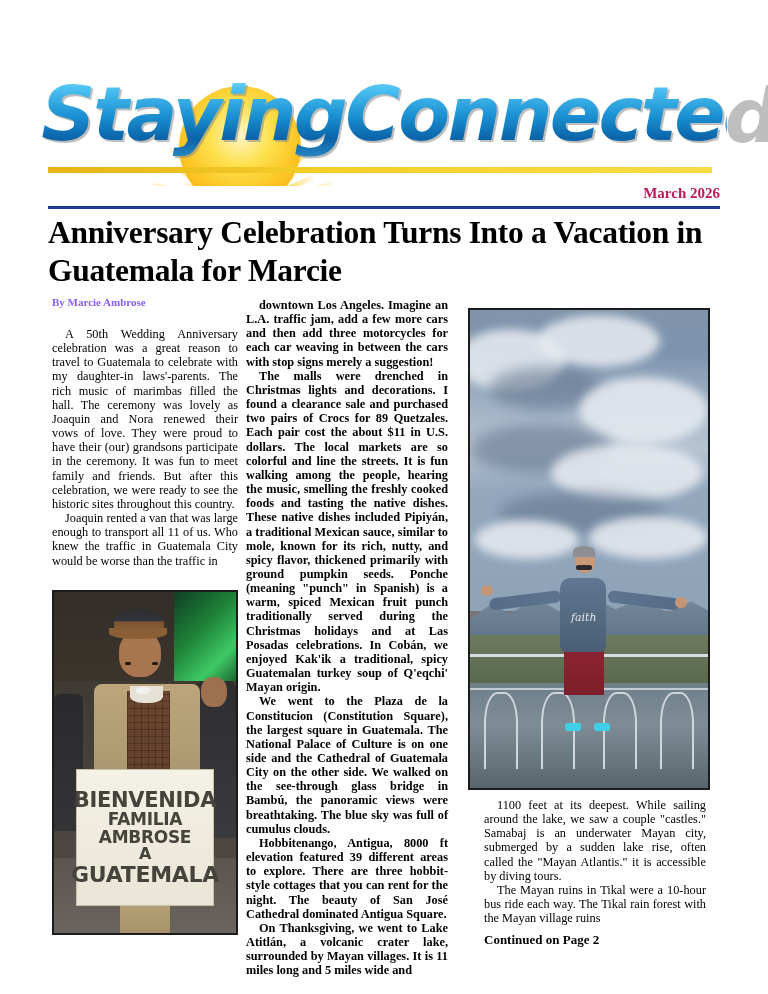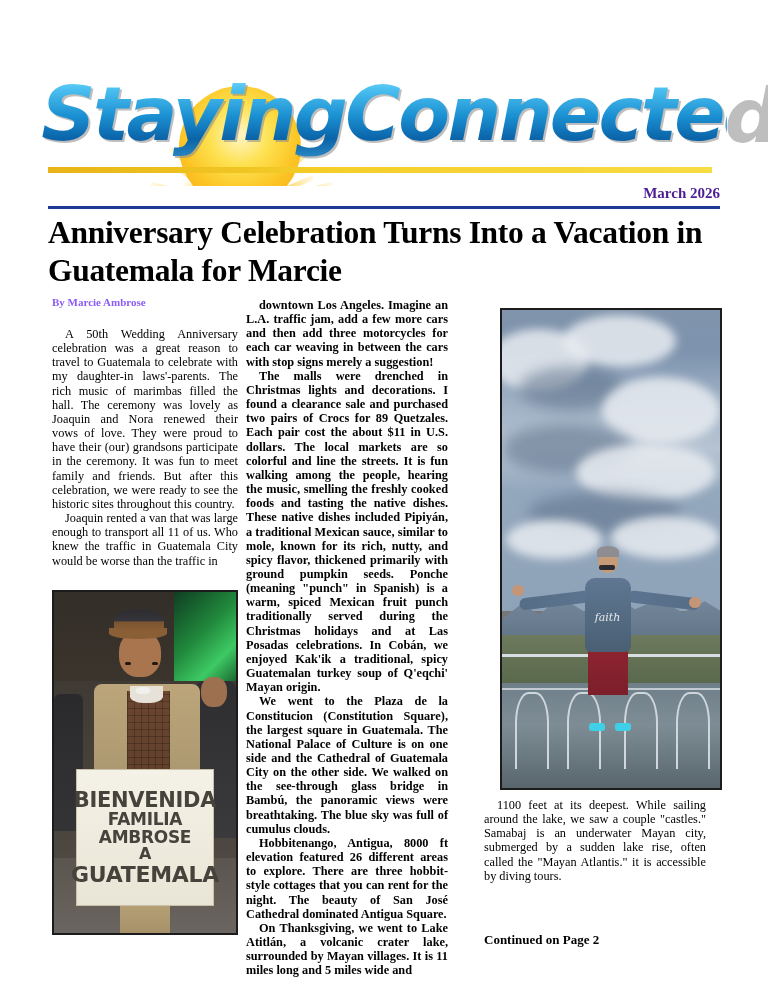--- a/index.html
+++ b/index.html
@@ -139,21 +139,21 @@
   }
 
   
   .dateline {
     position: absolute;
     right: 48px;
     top: 185px;
     font-family: "Liberation Serif", serif;
     font-weight: bold;
     font-size: 15px;
-    color: #4c1d95;
+    color: #be185d;
   }
   .rule-blue {
     position: absolute;
     left: 48px;
     top: 206px;
     width: 672px;
     height: 3px;
     background: #1f3a93;
   }
 
@@ -209,21 +209,21 @@
 
   
   .photo {
     position: absolute;
     border: 2px solid #1c1c1c;
     overflow: hidden;
     background: #777;
   }
 
   
-  #photo-bridge { left: 500px; top: 308px; width: 222px; height: 482px; }
+  #photo-bridge { left: 468px; top: 308px; width: 242px; height: 482px; }
   .pa-sky {
     position: absolute; left:0; top:0; width:100%; height:63%;
     background: linear-gradient(to bottom, #8094ab 0%, #7d93ae 14%, #9eb0c4 30%, #b6c3d2 46%, #93a7bd 60%, #8ea2b8 100%);
   }
   .cl { position: absolute; border-radius: 50%; background: #e8ecf1; filter: blur(5px); opacity: .85; }
   .cl2 { position: absolute; border-radius: 50%; background: #5c7089; filter: blur(7px); opacity: .55; }
   .pa-mtn {
     position: absolute; left:0; top:57%; width:100%; height:14%;
     background: linear-gradient(to bottom, #7d8ea1 0%, #6b7e92 55%, #5d7185 100%);
     clip-path: polygon(0% 55%, 9% 32%, 17% 48%, 27% 22%, 38% 44%, 50% 18%, 61% 40%, 72% 25%, 83% 45%, 93% 28%, 100% 42%, 100% 100%, 0% 100%);
@@ -423,26 +423,27 @@
 
   <div class="col" id="col1">
       <p>A 50th Wedding Anniversary celebration was a great reason to travel to Guatemala to celebrate with my daughter-in laws'-parents. The rich music of marimbas filled the hall. The ceremony was lovely as Joaquin and Nora renewed their vows of love. They were proud to have their (our) grandsons participate in the ceremony. It was fun to meet family and friends. But after this celebration, we were ready to see the historic sites throughout this country.</p>
       <p>Joaquin rented a van that was large enough to transport all 11 of us. Who knew the traffic in Guatemala City would be worse than the traffic in</p>
     </div>
 
   <div class="col" id="col2">
       <p>downtown Los Angeles. Imagine an L.A. traffic jam, add a few more cars and then add three motorcycles for each car weaving in between the cars with stop signs merely a suggestion!</p>
       <p>The malls were drenched in Christmas lights and decorations. I found a clearance sale and purchased two pairs of Crocs for 89 Quetzales. Each pair cost the about $11 in U.S. dollars. The local markets are so colorful and line the streets. It is fun walking among the people, hearing the music, smelling the freshly cooked foods and tasting the native dishes. These native dishes included Pipiyán, a traditional Mexican sauce, similar to mole, known for its rich, nutty, and spicy flavor, thickened primarily with ground pumpkin seeds. Ponche (meaning "punch" in Spanish) is a warm, spiced Mexican fruit punch traditionally served during the Christmas holidays and at Las Posadas celebrations. In Cobán, we enjoyed Kak'ik a traditional, spicy Guatemalan turkey soup of Q'eqchi' Mayan origin.</p>
       <p>We went to the Plaza de la Constitucion (Constitution Square), the largest square in Guatemala. The National Palace of Culture is on one side and the Cathedral of Guatemala City on the other side. We walked on the see-through glass bridge in Bambú, the panoramic views were breathtaking. The blue sky was full of cumulus clouds.</p>
-      <p>Hobbitenango, Antigua, 8000 ft elevation featured 26 different areas to explore. There are three hobbit-style cottages that you can rent for the night. The beauty of San José Cathedral dominated Antigua Square.</p>
+      <p>Hobbitenango, Antigua, 8000 ft elevation featured 39 different areas to explore. There are three hobbit-style cottages that you can rent for the night. The beauty of San José Cathedral dominated Antigua Square.</p>
       <p>On Thanksgiving, we went to Lake Atitlán, a volcanic crater lake, surrounded by Mayan villages. It is 11 miles long and 5 miles wide and</p>
     </div>
 
   <div class="col" id="col3">
       <p>1100 feet at its deepest. While sailing around the lake, we saw a couple "castles." Samabaj is an underwater Mayan city, submerged by a sudden lake rise, often called the "Mayan Atlantis." it is accessible by diving tours.</p>
+      <p>The Mayan ruins in Tikal were a 10-hour bus ride each way. The Tikal rain forest with the Mayan village ruins</p>
     </div>
 
   <div class="continued">Continued on Page 2</div>
 
   <div class="photo" id="photo-bridge">
     <div class="pa-sky"></div>
     <div class="cl" style="left:-6%; top:4%; width:46%; height:13%;"></div>
     <div class="cl" style="left:28%; top:1%; width:52%; height:11%;"></div>
     <div class="cl2" style="left:8%; top:12%; width:48%; height:9%;"></div>
     <div class="cl" style="left:46%; top:14%; width:54%; height:14%;"></div>

